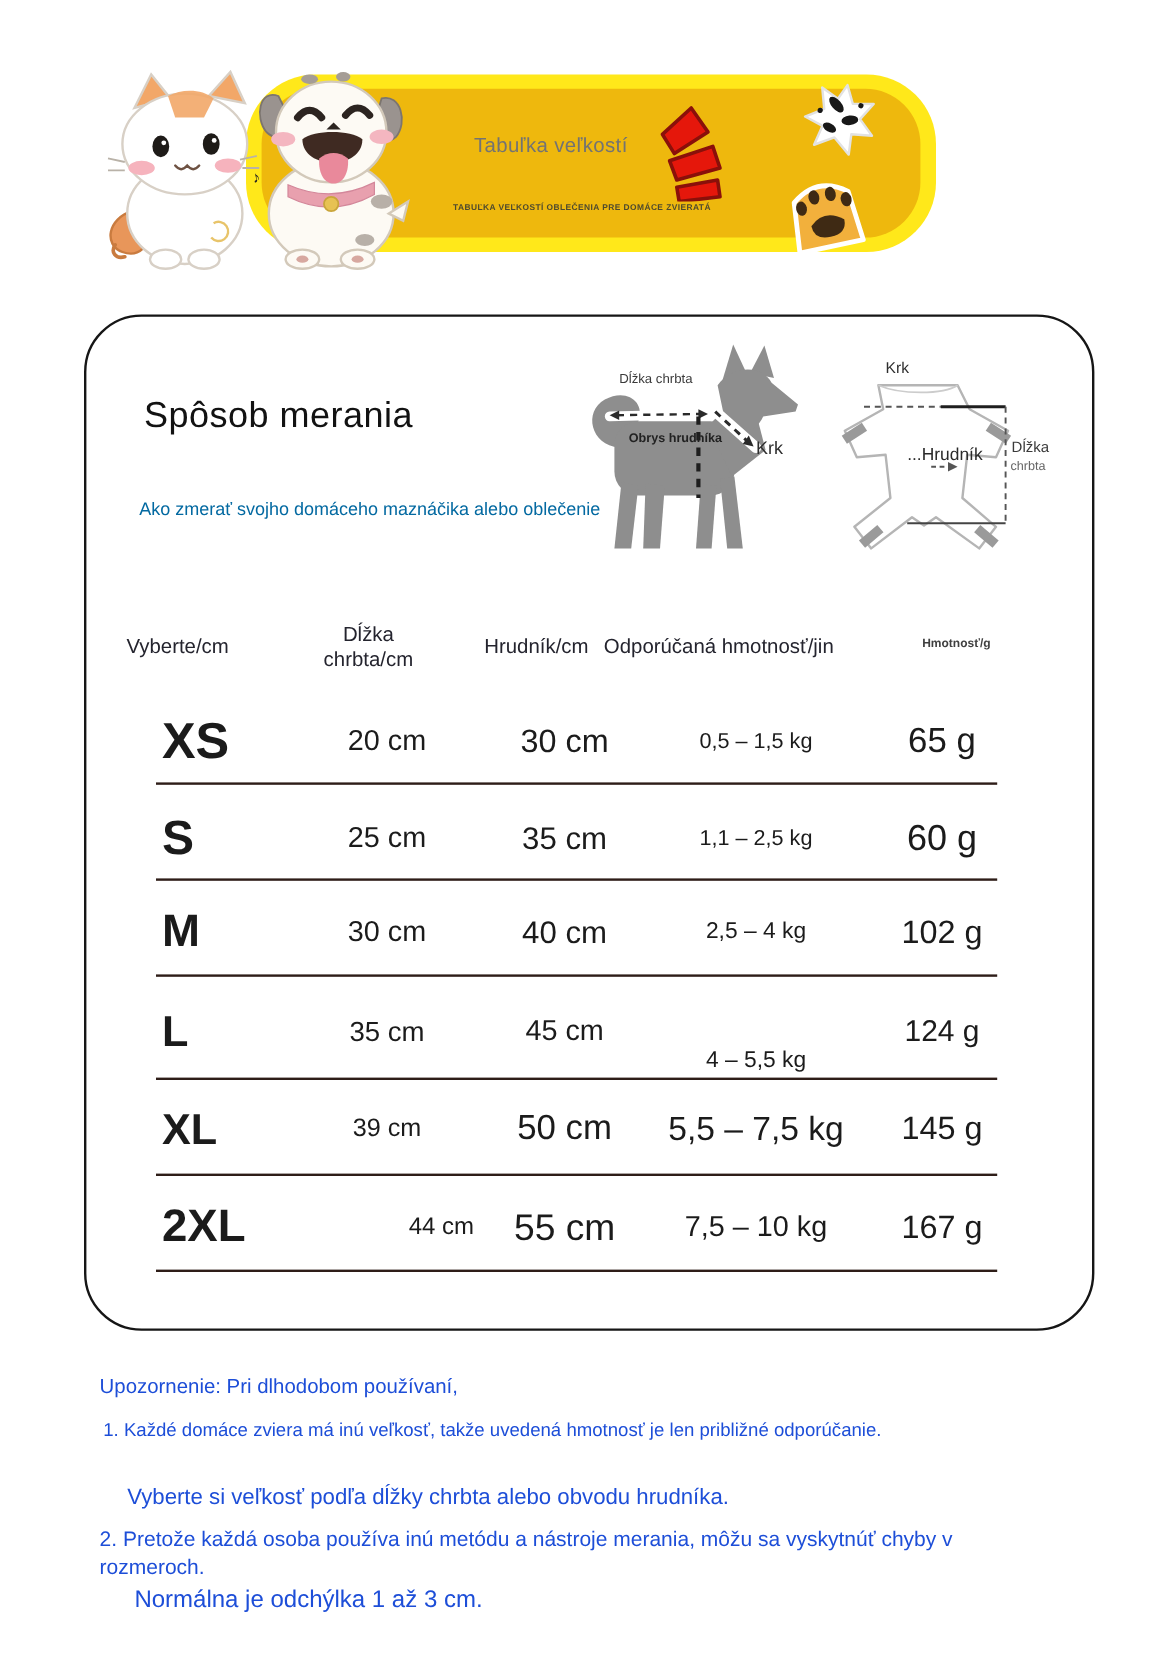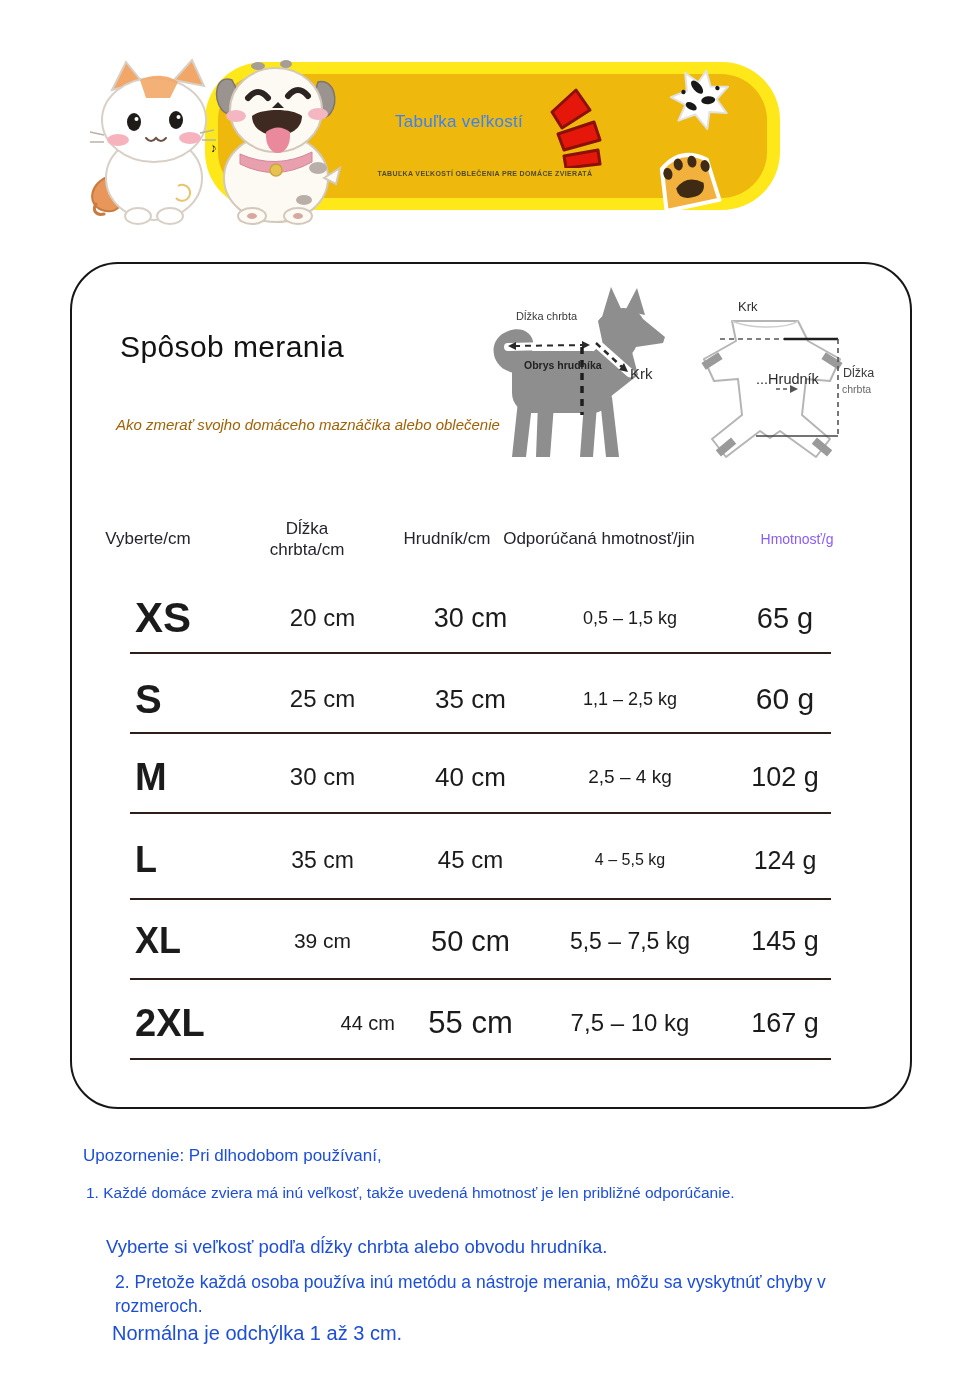--- a/index.html
+++ b/index.html
@@ -5,70 +5,70 @@
   html,body{margin:0;padding:0;background:#ffffff;}
   .sheet{
     position:relative;width:971px;height:1381px;background:#ffffff;overflow:hidden;
     font-family:"Liberation Sans","DejaVu Sans",sans-serif;color:#1c1c1c;
   }
   .abs{position:absolute;}
 
   
   .banner-outer{left:205px;top:62px;width:575px;height:148px;background:#ffe81a;border-radius:58px;}
   .banner-inner{left:218px;top:74px;width:549px;height:124px;background:#eeb80d;border-radius:46px;}
-  .banner-title{left:348px;top:112px;width:222px;text-align:center;font-size:17px;font-weight:500;color:#3b82f6;letter-spacing:.3px;}
+  .banner-title{left:348px;top:112px;width:222px;text-align:center;font-size:17px;font-weight:500;color:#737373;letter-spacing:.3px;}
   .banner-subtitle{left:350px;top:170px;width:270px;text-align:center;font-size:7px;font-weight:700;color:#4e4a2e;letter-spacing:.35px;}
   .music-note{left:210px;top:140px;font-size:13px;color:#222;transform:rotate(-14deg);}
 
   
   .measure-box{left:70px;top:262px;width:838px;height:843px;border:2px solid #161616;border-radius:48px;background:#fff;}
   .box-heading{left:120px;top:330px;font-size:30px;color:#121212;letter-spacing:.4px;}
-  .box-subheading{left:116px;top:416px;font-size:15px;color:#a16207;font-style:italic;}
+  .box-subheading{left:116px;top:416px;font-size:15px;color:#0369a1;}
 
   .diagram-label{color:#3a3a3a;}
   .lbl-back{left:516px;top:310px;font-size:11px;}
   .lbl-chest{left:524px;top:359px;font-size:10.5px;font-weight:700;color:#222;}
   .lbl-neck{left:630px;top:365px;font-size:15px;color:#2e2e2e;}
   .glbl-neck{left:738px;top:299px;font-size:13px;color:#2e2e2e;}
   .glbl-chest{left:756px;top:371px;font-size:14.5px;color:#2a2a2a;}
   .glbl-len1{left:843px;top:366px;font-size:12.5px;color:#3a3a3a;}
   .glbl-len2{left:842px;top:383px;font-size:10.5px;color:#666;}
 
   
   .th{color:#24242e;text-align:center;font-size:17px;line-height:1.25;}
   .th1{left:93px;top:528px;width:110px;}
   .th2{left:252px;top:518px;width:110px;}
   .th3{left:392px;top:528px;width:110px;}
   .th4{left:500px;top:528px;width:198px;}
-  .th5{left:740px;top:531px;width:114px;font-size:14px;color:#8b5cf6;}
+  .th5{left:740px;top:531px;width:114px;font-size:10px;color:#404040;font-weight:bold;}
 
   .row{left:130px;width:701px;}
   .cell{position:absolute;top:50%;transform:translateY(-50%);text-align:center;white-space:nowrap;color:#1b1b1b;}
   .c-size{left:5px;width:120px;text-align:left;font-weight:700;}
   .c-back{left:120px;width:145px;}
   .c-chest{left:268px;width:145px;}
   .c-range{left:400px;width:200px;}
   .c-grams{left:585px;width:140px;}
   .r0{top:586px;height:64px;} .r1{top:668px;height:62px;} .r2{top:746px;height:62px;}
   .r3{top:828px;height:64px;} .r4{top:908px;height:66px;} .r5{top:990px;height:66px;}
   .r0 .c-size{font-size:42px;} .r0 .c-back{font-size:24px;} .r0 .c-chest{font-size:27px;} .r0 .c-range{font-size:18px;} .r0 .c-grams{font-size:29px;}
   .r1 .c-size{font-size:40px;} .r1 .c-back{font-size:24px;} .r1 .c-chest{font-size:26px;} .r1 .c-range{font-size:18px;} .r1 .c-grams{font-size:30px;}
   .r2 .c-size{font-size:38px;} .r2 .c-back{font-size:24px;} .r2 .c-chest{font-size:26px;} .r2 .c-range{font-size:19px;} .r2 .c-grams{font-size:27px;}
-  .r3 .c-size{font-size:36px;} .r3 .c-back{font-size:23px;} .r3 .c-chest{font-size:24px;} .r3 .c-range{font-size:16px;} .r3 .c-grams{font-size:25px;}
-  .r4 .c-size{font-size:36px;} .r4 .c-back{font-size:21px;} .r4 .c-chest{font-size:29px;} .r4 .c-range{font-size:23px;} .r4 .c-grams{font-size:27px;}
+  .r3 .c-size{font-size:36px;} .r3 .c-back{font-size:23px;} .r3 .c-chest{font-size:24px;} .r3 .c-range{font-size:19px;margin-top:24px;} .r3 .c-grams{font-size:25px;}
+  .r4 .c-size{font-size:36px;} .r4 .c-back{font-size:21px;} .r4 .c-chest{font-size:29px;} .r4 .c-range{font-size:28px;} .r4 .c-grams{font-size:27px;}
   .r5 .c-size{font-size:38px;} .r5 .c-back{font-size:20px;text-align:right;} .r5 .c-chest{font-size:31px;} .r5 .c-range{font-size:24px;} .r5 .c-grams{font-size:27px;}
   .divider{left:130px;width:701px;height:2px;background:#2e1d18;}
   .d0{top:652px;} .d1{top:732px;} .d2{top:812px;} .d3{top:898px;} .d4{top:978px;} .d5{top:1058px;}
 
   
   .note{color:#1d4ed8;}
   .n-warning{left:83px;top:1146px;font-size:17px;}
   .n-1{left:86px;top:1184px;font-size:15.5px;}
   .n-tip1{left:106px;top:1236px;font-size:18.5px;}
-  .n-2{left:83px;top:1271px;font-size:17.5px;width:780px;line-height:1.35;margin-left:32px;}
+  .n-2{left:83px;top:1271px;font-size:17.5px;width:780px;line-height:1.35;}
   .n-tip2{left:112px;top:1322px;font-size:20px;font-weight:500;}
 </style>
 </head>
 <body>
 
 <div class="sheet">
 
   <div class="abs banner-outer"></div>
   <div class="abs banner-inner"></div>
 

